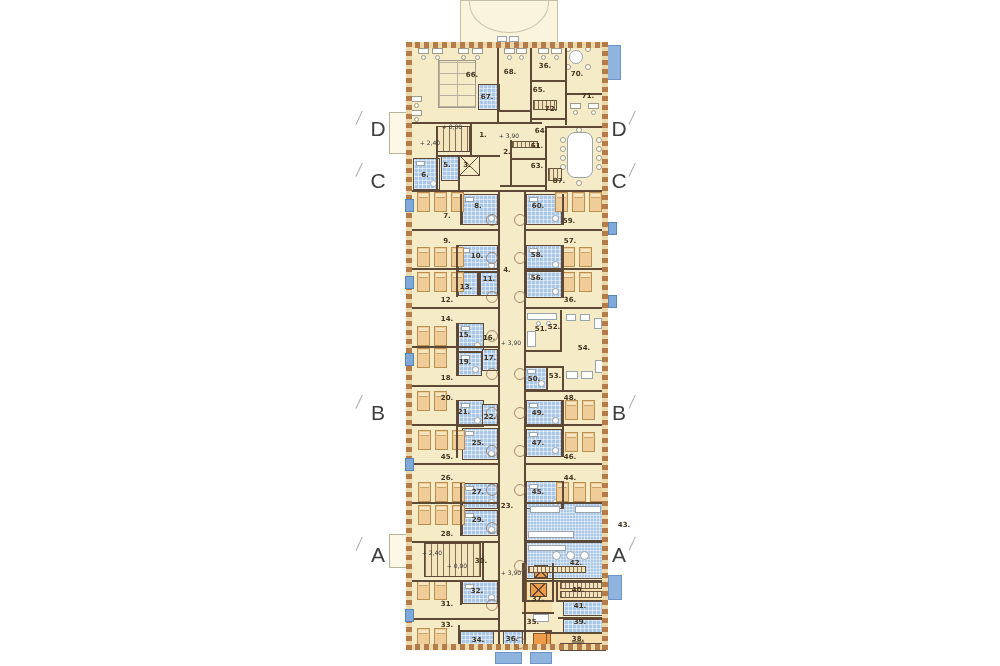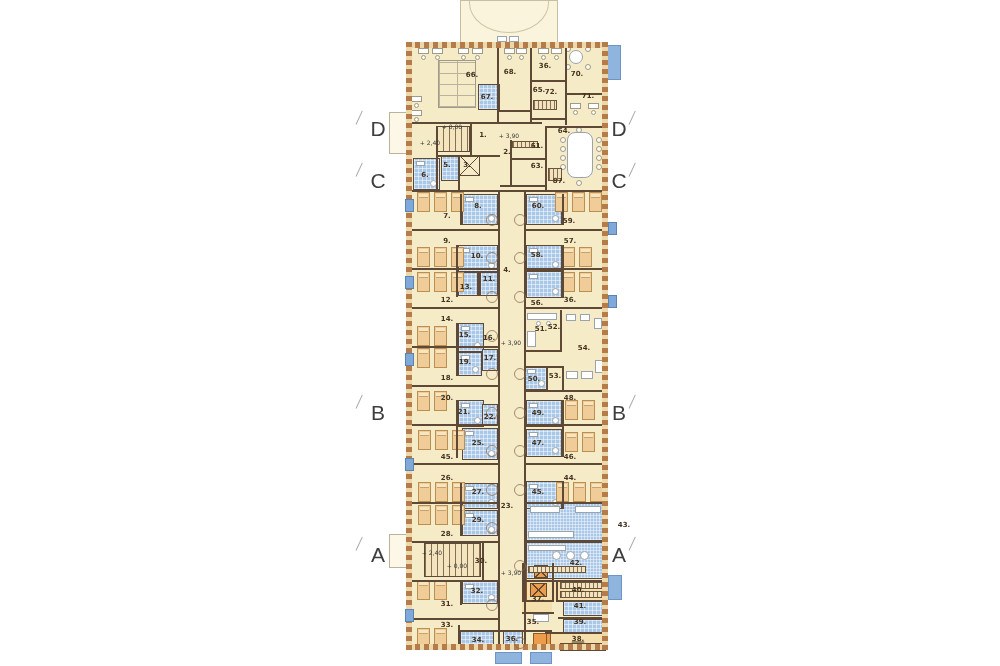--- a/index.html
+++ b/index.html
@@ -493,37 +493,37 @@
       <div class="abs room-label" style="left: 570px; top: 457px; z-index: 9;">46.</div>
       <div class="abs room-label" style="left: 538px; top: 443px; z-index: 9;">47.</div>
       <div class="abs room-label" style="left: 570px; top: 398px; z-index: 9;">48.</div>
       <div class="abs room-label" style="left: 538px; top: 413px; z-index: 9;">49.</div>
       <div class="abs room-label" style="left: 534px; top: 379px; z-index: 9;">50.</div>
       <div class="abs room-label" style="left: 541px; top: 329px; z-index: 9;">51.</div>
       <div class="abs room-label" style="left: 554px; top: 327px; z-index: 9;">52.</div>
       <div class="abs room-label" style="left: 555px; top: 376px; z-index: 9;">53.</div>
       <div class="abs room-label" style="left: 584px; top: 348px; z-index: 9;">54.</div>
       <div class="abs room-label" style="left: 570px; top: 300px; z-index: 9;">36.</div>
-      <div class="abs room-label" style="left: 537px; top: 303px; z-index: 9;">56.</div>
+      <div class="abs room-label" style="left: 537px; top: 278px; z-index: 9;">56.</div>
       <div class="abs room-label" style="left: 570px; top: 241px; z-index: 9;">57.</div>
       <div class="abs room-label" style="left: 537px; top: 255px; z-index: 9;">58.</div>
       <div class="abs room-label" style="left: 569px; top: 221px; z-index: 9;">59.</div>
       <div class="abs room-label" style="left: 538px; top: 206px; z-index: 9;">60.</div>
       <div class="abs room-label" style="left: 537px; top: 146px; z-index: 9;">61.</div>
       <div class="abs room-label" style="left: 559px; top: 181px; z-index: 9;">87.</div>
       <div class="abs room-label" style="left: 537px; top: 166px; z-index: 9;">63.</div>
-      <div class="abs room-label" style="left: 555px; top: 131px; z-index: 9; padding-left: 18px;">64.</div>
+      <div class="abs room-label" style="left: 532px; top: 131px; z-index: 9; padding-left: 18px;">64.</div>
       <div class="abs room-label" style="left: 539px; top: 90px; z-index: 9;">65.</div>
       <div class="abs room-label" style="left: 472px; top: 75px; z-index: 9;">66.</div>
       <div class="abs room-label" style="left: 487px; top: 97px; z-index: 9;">67.</div>
       <div class="abs room-label" style="left: 510px; top: 72px; z-index: 9;">68.</div>
       <div class="abs room-label" style="left: 545px; top: 66px; z-index: 9;">36.</div>
       <div class="abs room-label" style="left: 577px; top: 74px; z-index: 9;">70.</div>
       <div class="abs room-label" style="left: 588px; top: 96px; z-index: 9;">71.</div>
-      <div class="abs room-label" style="left: 551px; top: 92px; z-index: 9;">72.</div>
+      <div class="abs room-label" style="left: 551px; top: 109px; z-index: 9;">72.</div>
       <div class="abs dim-label" style="left: 452px; top: 127px; z-index: 9;">+ 0,00</div>
       <div class="abs dim-label" style="left: 430px; top: 143px; z-index: 9;">+ 2,40</div>
       <div class="abs dim-label" style="left: 509px; top: 136px; z-index: 9;">+ 3,90</div>
       <div class="abs dim-label" style="left: 511px; top: 343px; z-index: 9;">+ 3,90</div>
       <div class="abs dim-label" style="left: 432px; top: 553px; z-index: 9;">+ 2,40</div>
       <div class="abs dim-label" style="left: 457px; top: 566px; z-index: 9;">+ 0,00</div>
       <div class="abs dim-label" style="left: 511px; top: 573px; z-index: 9;">+ 3,90</div>
       <div class="abs letter" style="left: 378px; top: 128px; z-index: 9;">D</div>
       <div class="abs letter" style="left: 619px; top: 128px; z-index: 9;">D</div>
       <div class="abs tick" style="left: 356px; top: 124px; z-index: 8;"></div>

